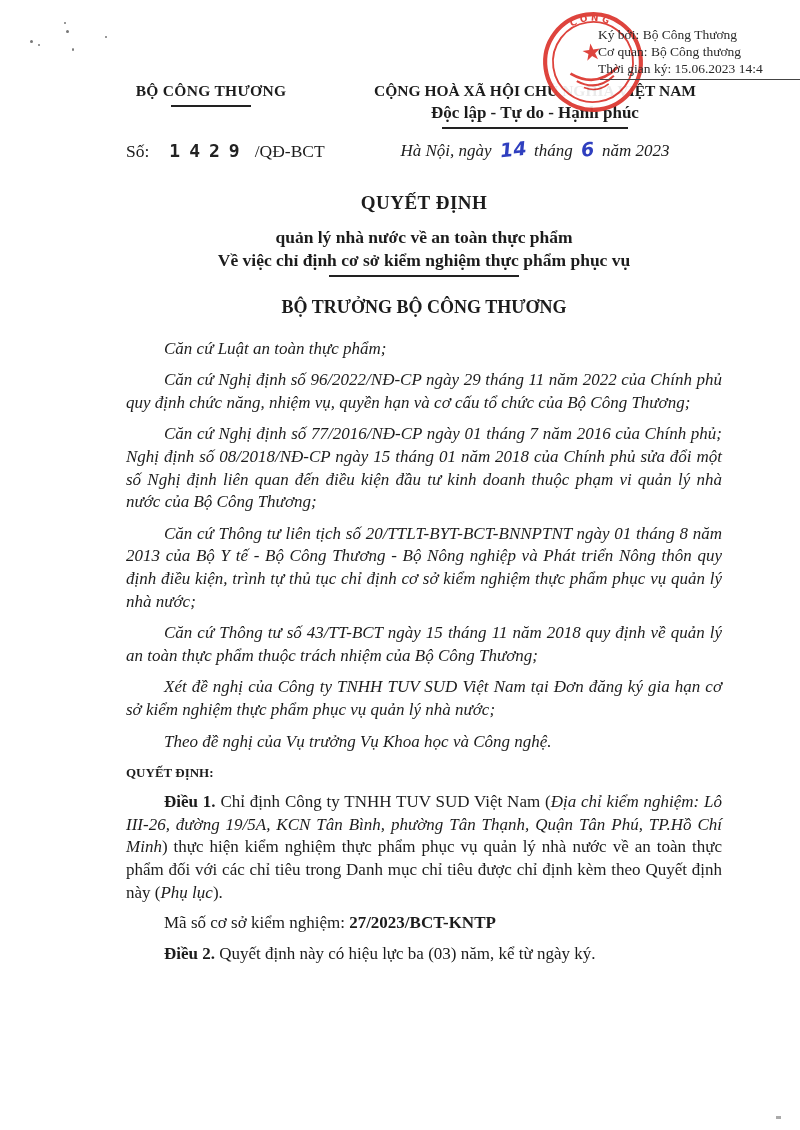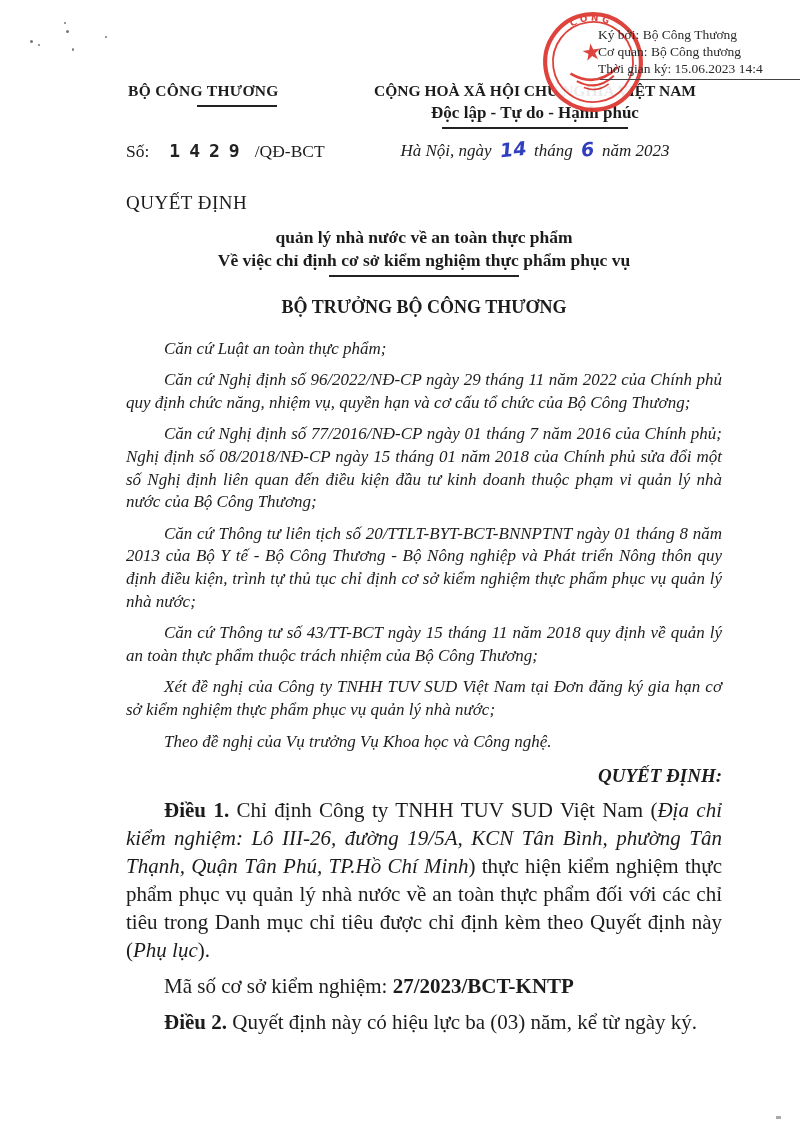--- a/index.html
+++ b/index.html
@@ -13,45 +13,45 @@
   
   .sig-block{
     position:absolute;left:598px;top:26px;width:210px;z-index:6;
     font-size:13.5px;line-height:17px;color:#2a2a2a;white-space:nowrap;
   }
   .sig-underline{position:absolute;left:600px;top:79px;width:200px;height:1px;background:#444;z-index:6;}
   
   .seal{position:absolute;left:541px;top:10px;width:104px;height:104px;z-index:5;
         transform:rotate(-8deg);opacity:.95;}
   
-  .hdr-left{position:absolute;left:128px;top:82px;width:218px;text-align:left;z-index:1;}
+  .hdr-left{position:absolute;left:102px;top:82px;width:218px;text-align:center;z-index:1;}
   .org{font-weight:bold;font-size:15.5px;letter-spacing:.3px;}
   .rule-left{width:80px;height:2px;background:#222;margin:5px auto 0;}
   .so-line{position:absolute;left:126px;top:140px;font-size:17.5px;white-space:nowrap;z-index:1;text-align:right;}
   .so-num{display:inline-block;margin:0 6px 0 20px;font-family:"DejaVu Sans Mono",monospace;
           font-size:18px;letter-spacing:9px;font-weight:600;color:#222;}
   .hdr-right{position:absolute;left:360px;top:82px;width:350px;text-align:center;z-index:1;}
   .nat1{font-weight:bold;font-size:15.5px;white-space:nowrap;}
   .nat2{font-weight:bold;font-size:17px;margin-top:3px;}
   .rule-right{width:186px;height:2px;background:#222;margin:4px auto 0;}
   .date-line{margin-top:9px;font-style:italic;font-size:17px;white-space:nowrap;}
   .hand{font-style:italic;font-weight:bold;color:#2f3fbf;font-size:19px;
         display:inline-block;margin:0 8px;transform:rotate(-6deg);
         font-family:"DejaVu Sans",sans-serif;}
   
   .doc{position:absolute;left:126px;top:192px;width:596px;}
-  .h-main{font-weight:normal;font-size:19px;letter-spacing:.5px;}
+  .h-main{text-align:center;font-weight:bold;font-size:19px;letter-spacing:.5px;}
   .h-sub{margin-top:12px;text-align:center;font-weight:bold;font-size:17.5px;line-height:1.3;}
   .sub-underline{width:190px;height:2px;background:#222;margin:3px auto 0;}
   .h-auth{margin-top:20px;text-align:center;font-weight:bold;font-size:18px;}
   .preamble{margin-top:20px;}
   p.cite{margin:0 0 9px;font-style:italic;font-size:17px;line-height:1.33;
          text-align:justify;text-indent:38px;}
-  .h-decide{text-align:right;font-weight:bold;font-size:19px;margin:12px 0 10px;font-style:italic;}
-  p.art{margin:0 0 8px;font-size:21px;line-height:1.33;text-align:justify;text-indent:38px;}
+  .h-decide{text-align:left;font-weight:bold;font-size:13px;margin:12px 0 10px;}
+  p.art{margin:0 0 8px;font-size:17px;line-height:1.33;text-align:justify;text-indent:38px;}
   p.art b{font-weight:bold;}
   p.art i{font-style:italic;}
   .code-value{font-weight:bold;}
 </style>
 </head>
 <body>
 
 <div class="page">
 
   <span class="speck" style="left:30px;top:40px;width:3px;height:3px;"></span>

